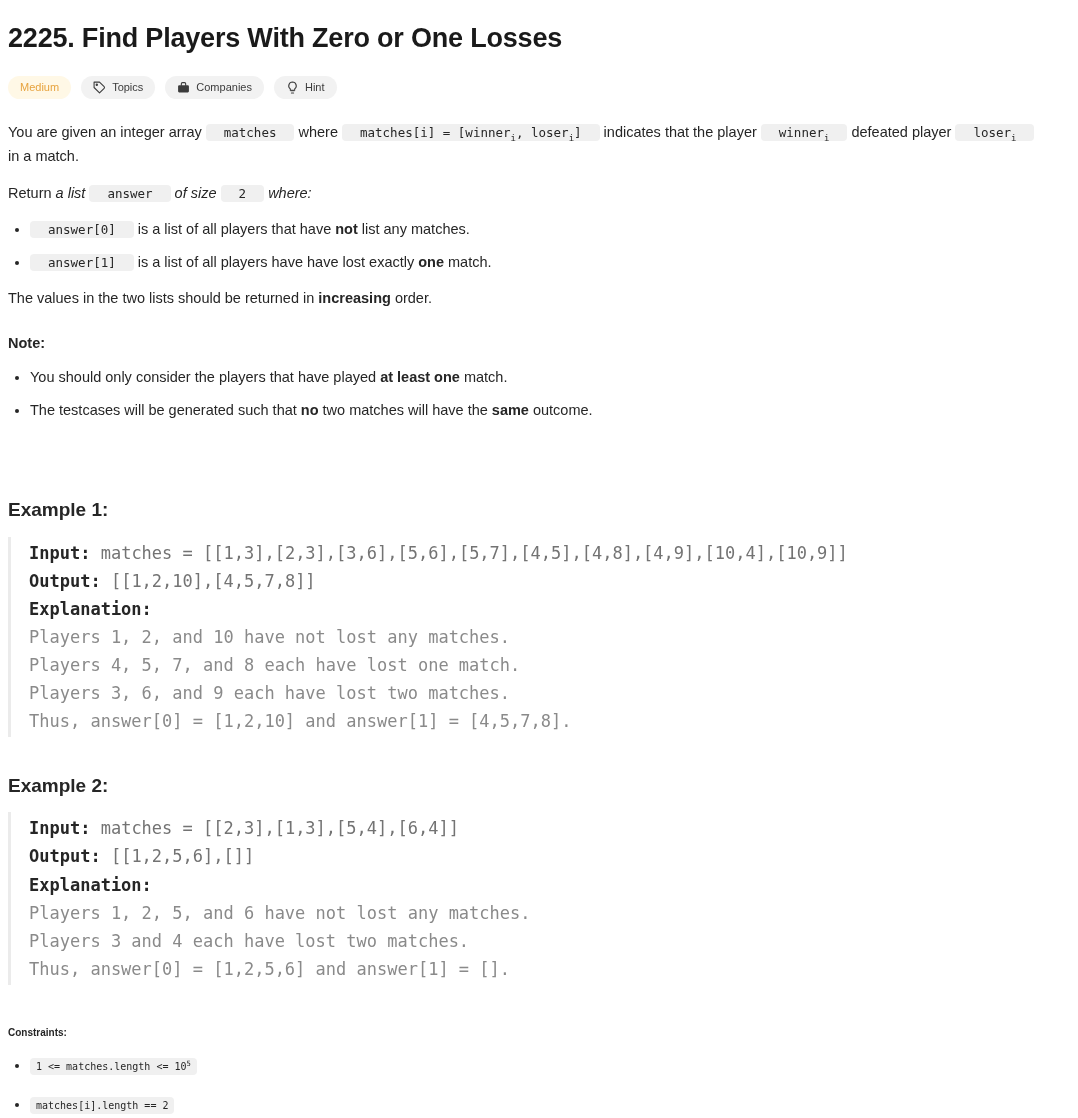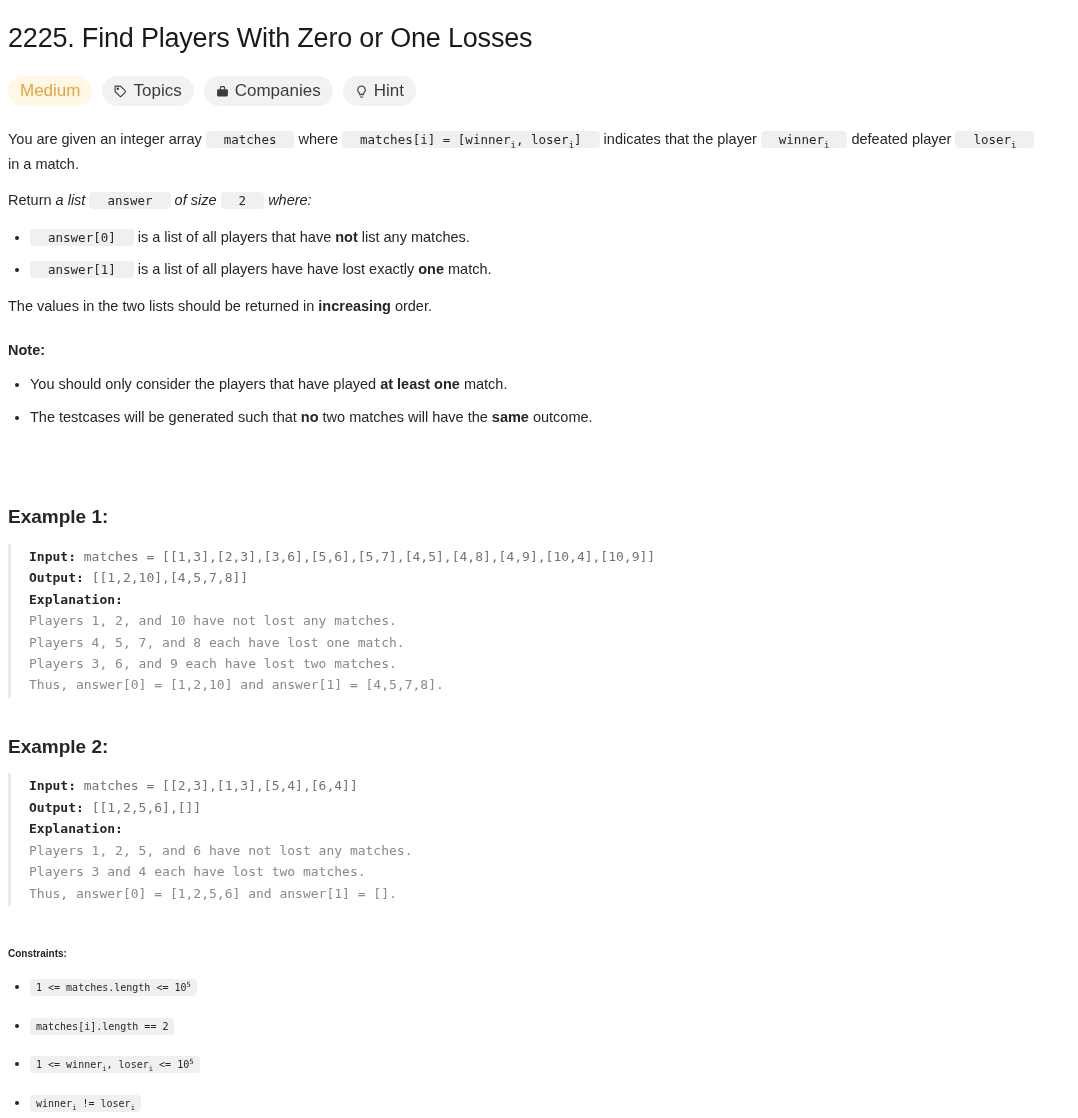--- a/index.html
+++ b/index.html
@@ -15,38 +15,38 @@
     font-size: 14px;
     line-height: 1.55;
   }
   .page {
     padding: 10px 32px 20px 8px;
     box-sizing: border-box;
     width: 1078px;
   }
   h1.title {
     font-size: 27px;
-    font-weight: 400;
+    font-weight: 700;
     color: #1a1a1a;
     margin: 8px 0 16px 0;
     letter-spacing: -0.2px;
   }
   .tagbar {
     display: flex;
     align-items: center;
     gap: 10px;
     margin-bottom: 22px;
   }
   .pill {
     display: inline-flex;
     align-items: center;
     gap: 6px;
     border-radius: 20px;
     padding: 5px 12px;
-    font-size: 17px;
+    font-size: 11px;
     line-height: 1.2;
     background: #f2f2f2;
     color: #3c3c3c;
     border: none;
     cursor: pointer;
     white-space: nowrap;
   }
   .pill.difficulty {
     background: #fff8e6;
     color: #e7a33e;
@@ -83,21 +83,21 @@
   .example-head {
     font-weight: 700;
     font-size: 19px;
     margin: 34px 0 12px 0;
   }
   .example-block {
     border-left: 3px solid #ebebeb;
     padding: 2px 0 2px 18px;
     margin: 0 0 10px 0;
     font-family: "DejaVu Sans Mono", monospace;
-    font-size: 13px;
+    font-size: 17px;
     line-height: 1.65;
     color: #737373;
   }
   .example-block .lbl {
     color: #262626;
     font-weight: 700;
   }
   .example-block .val {
     color: #737373;
   }

